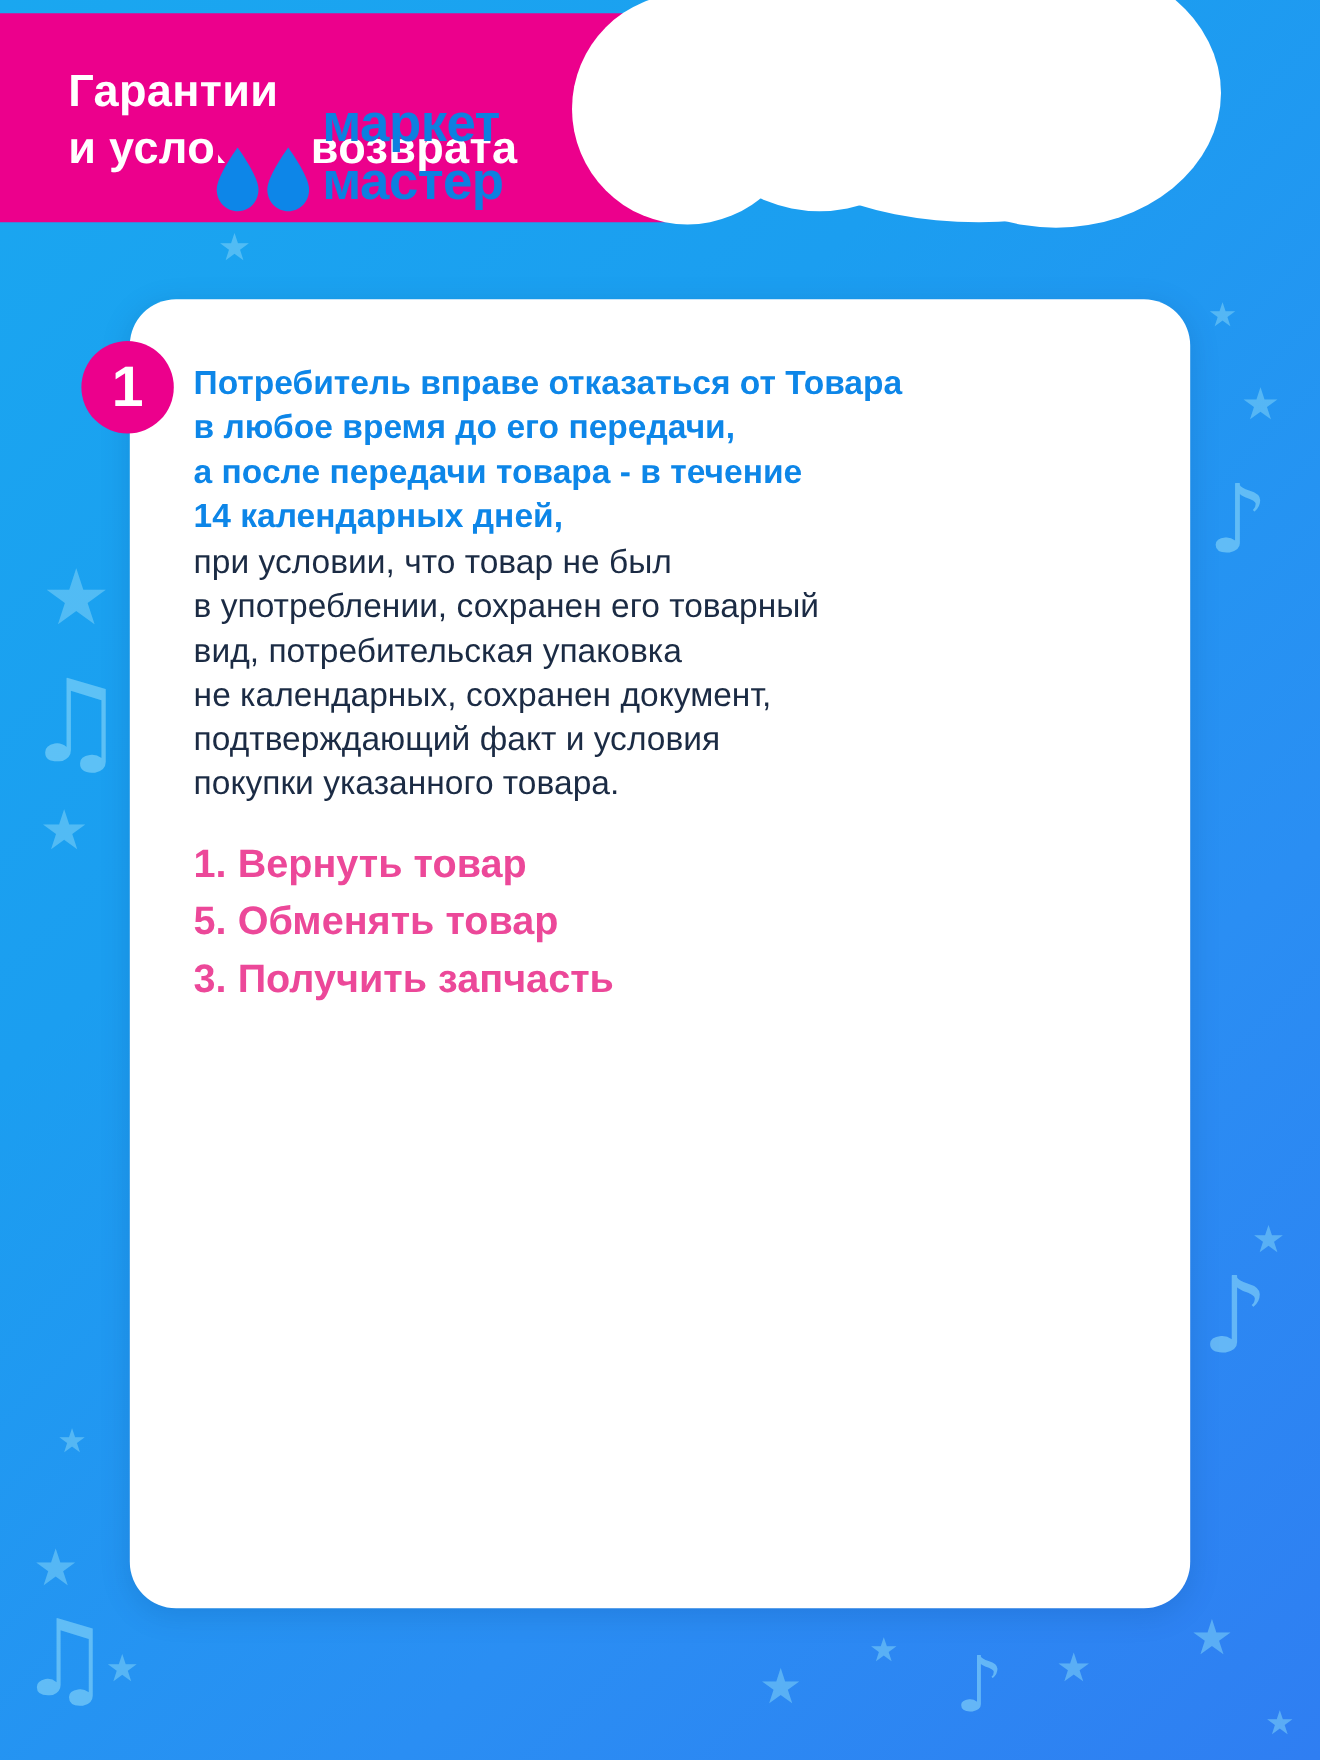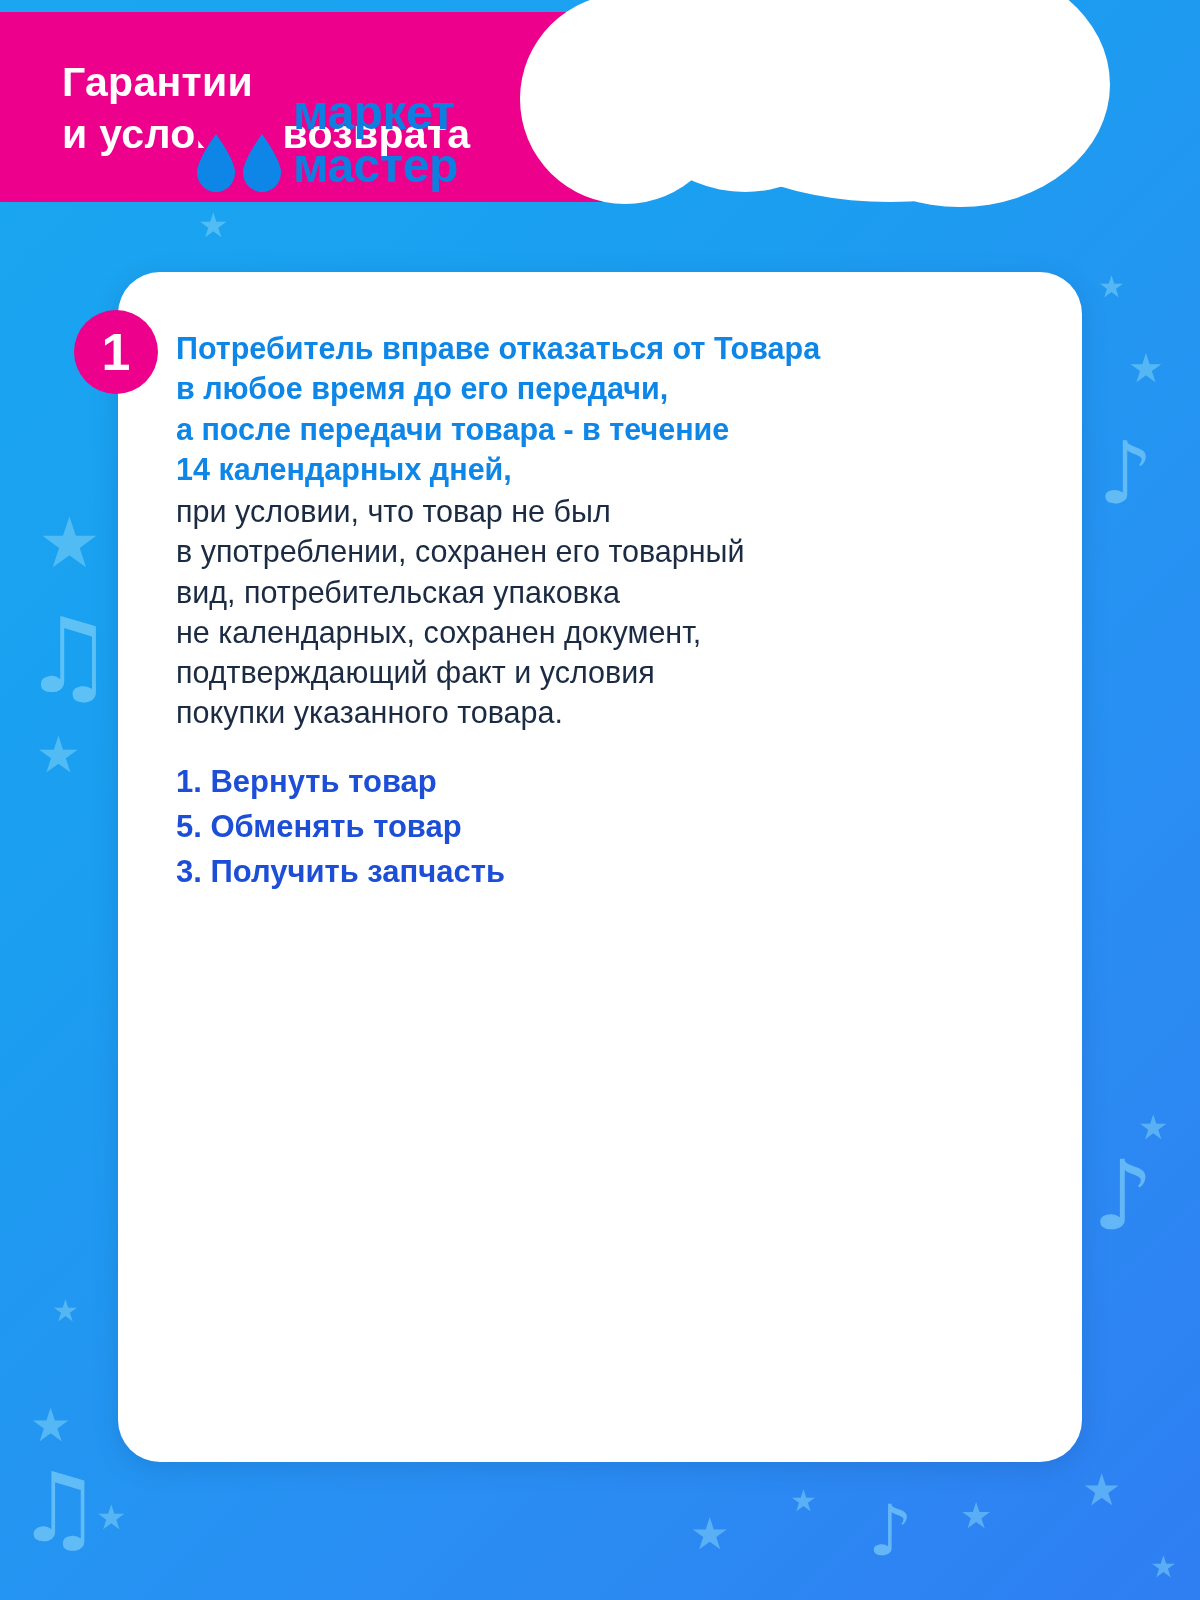--- a/index.html
+++ b/index.html
@@ -158,23 +158,23 @@
     color: #0d86e8;
     font-weight: bold;
   }
   .blk {
     color: #1b2b44;
   }
   .list {
     margin: 0 0 30px 0;
     padding: 0;
     list-style: none;
-    color: #1d4ed8;
-    font-weight: bold;
-    font-size: 31px;
+    color: #ec4899;
+    font-weight: bold;
+    font-size: 36px;
     line-height: 1.46;
   }
   .lead-bold {
     display: block;
     margin-bottom: 2px;
   }
 </style>
 </head>
 <body>
 

